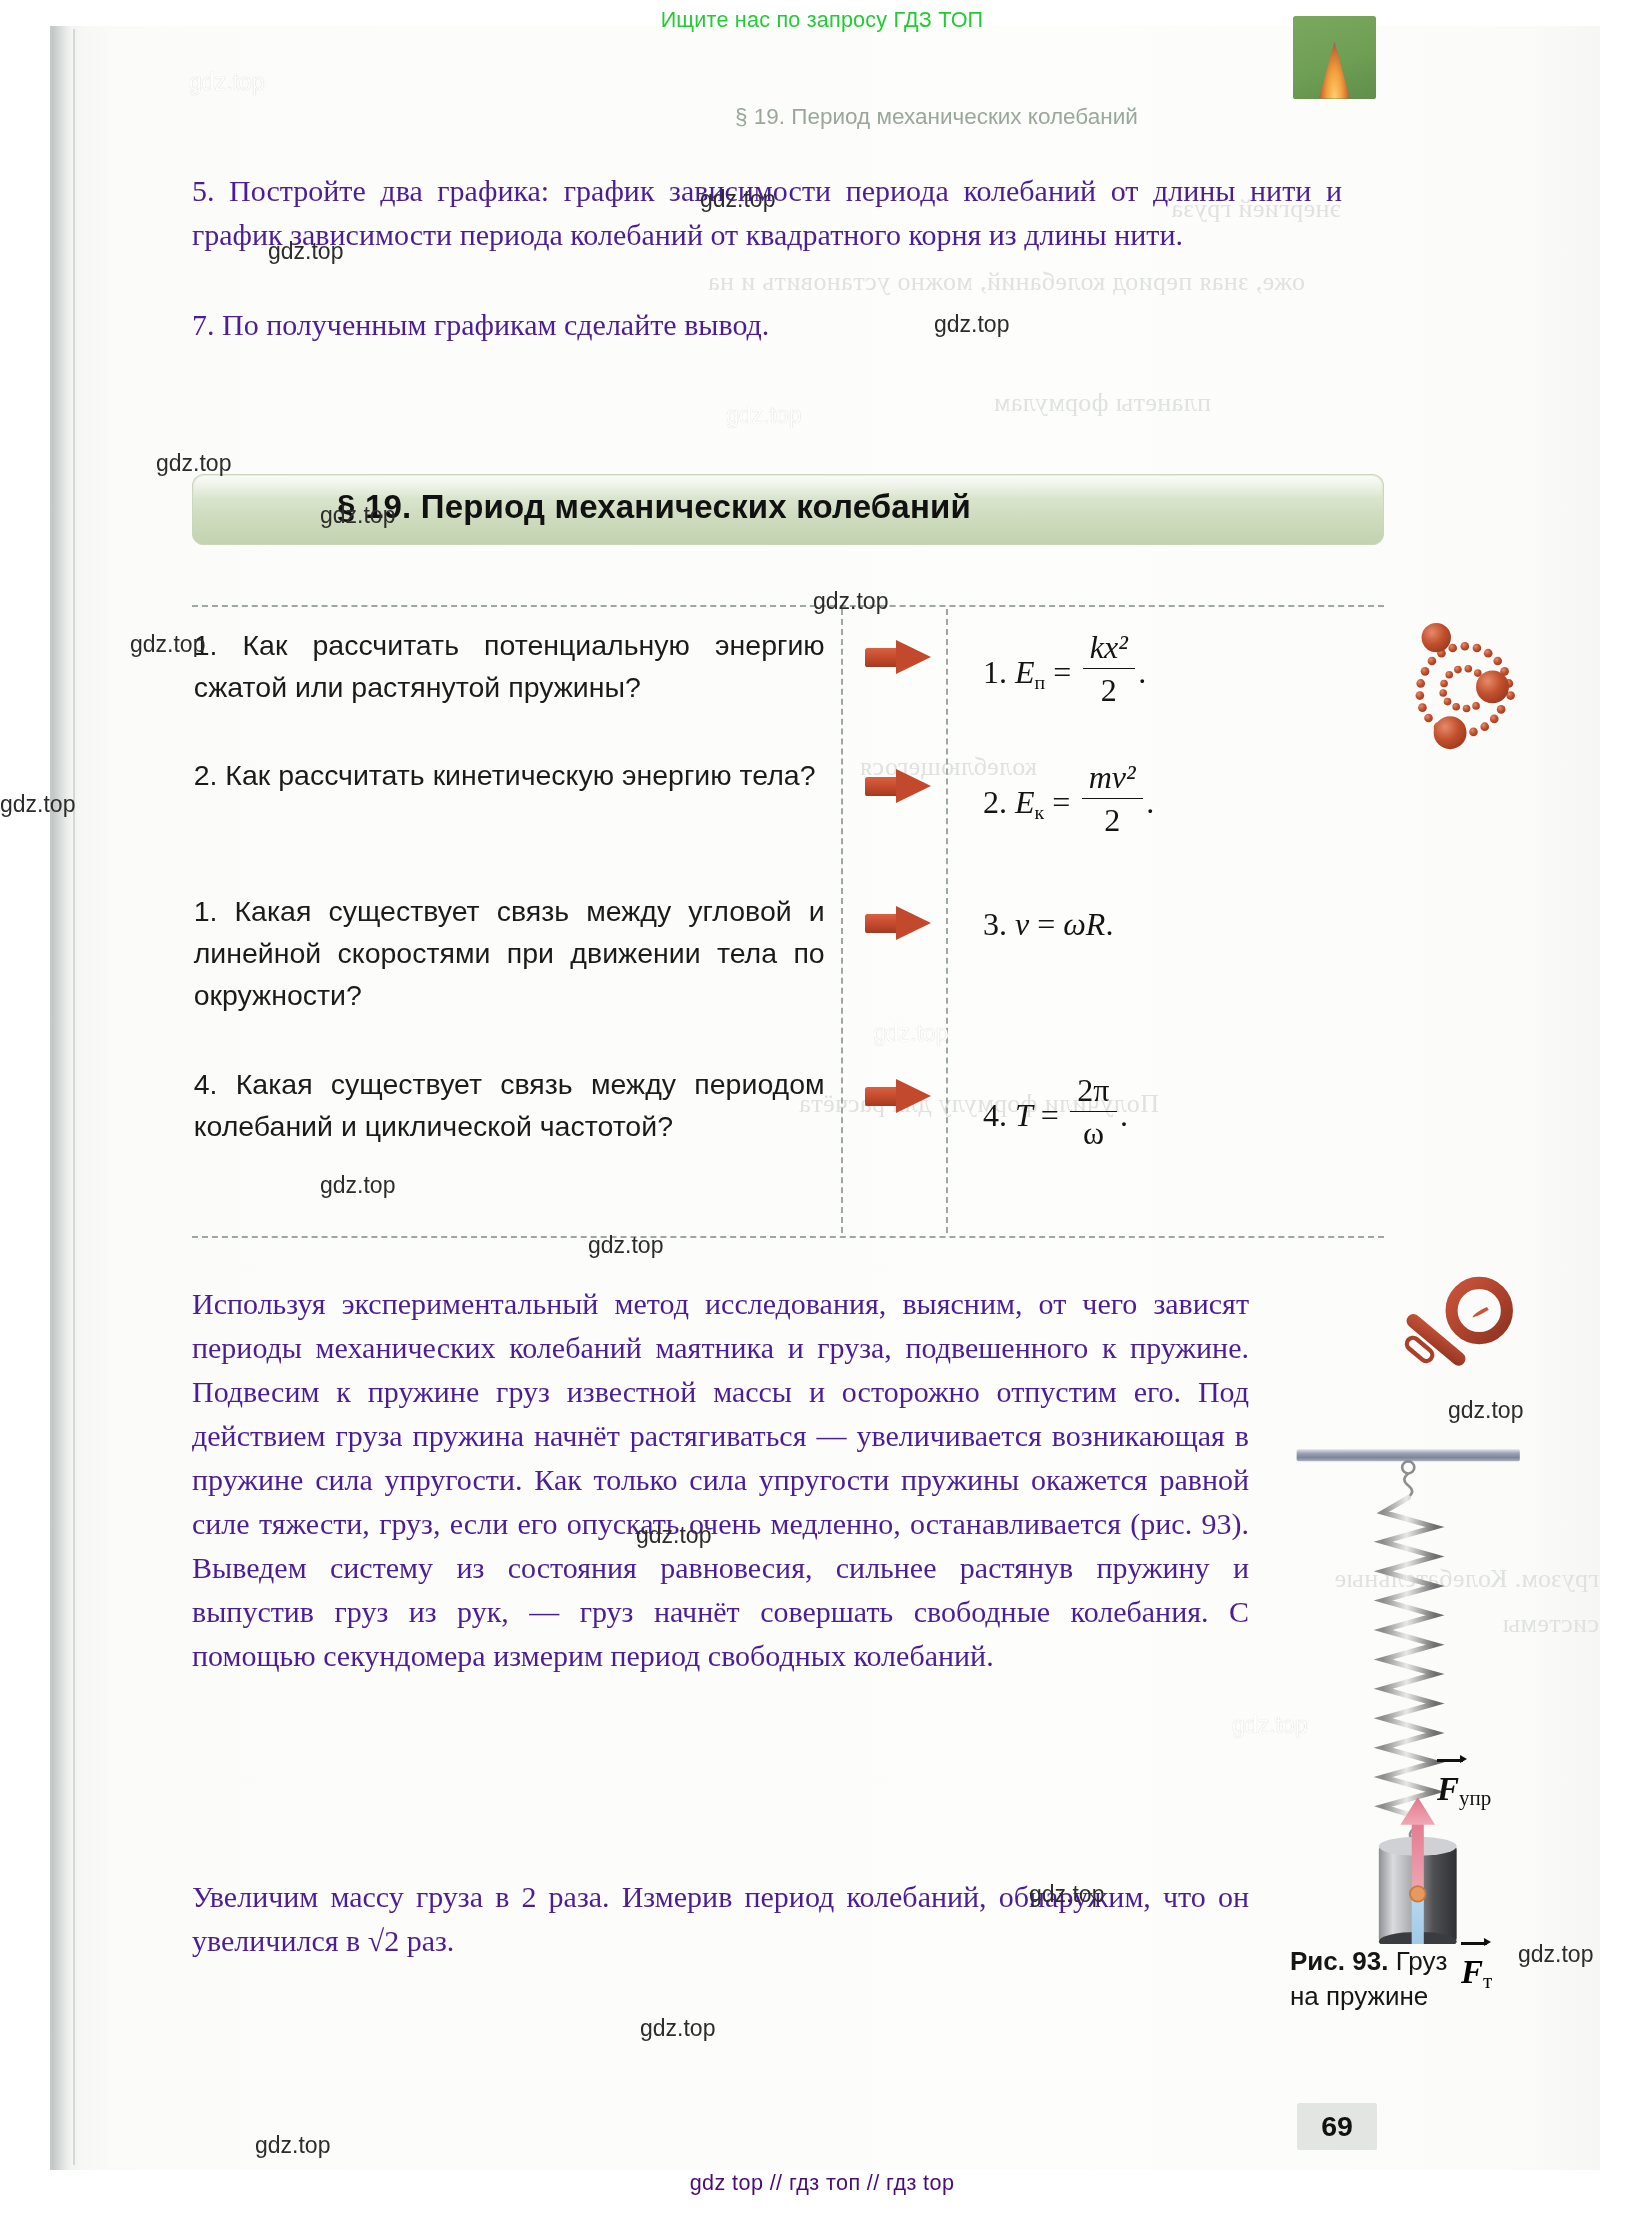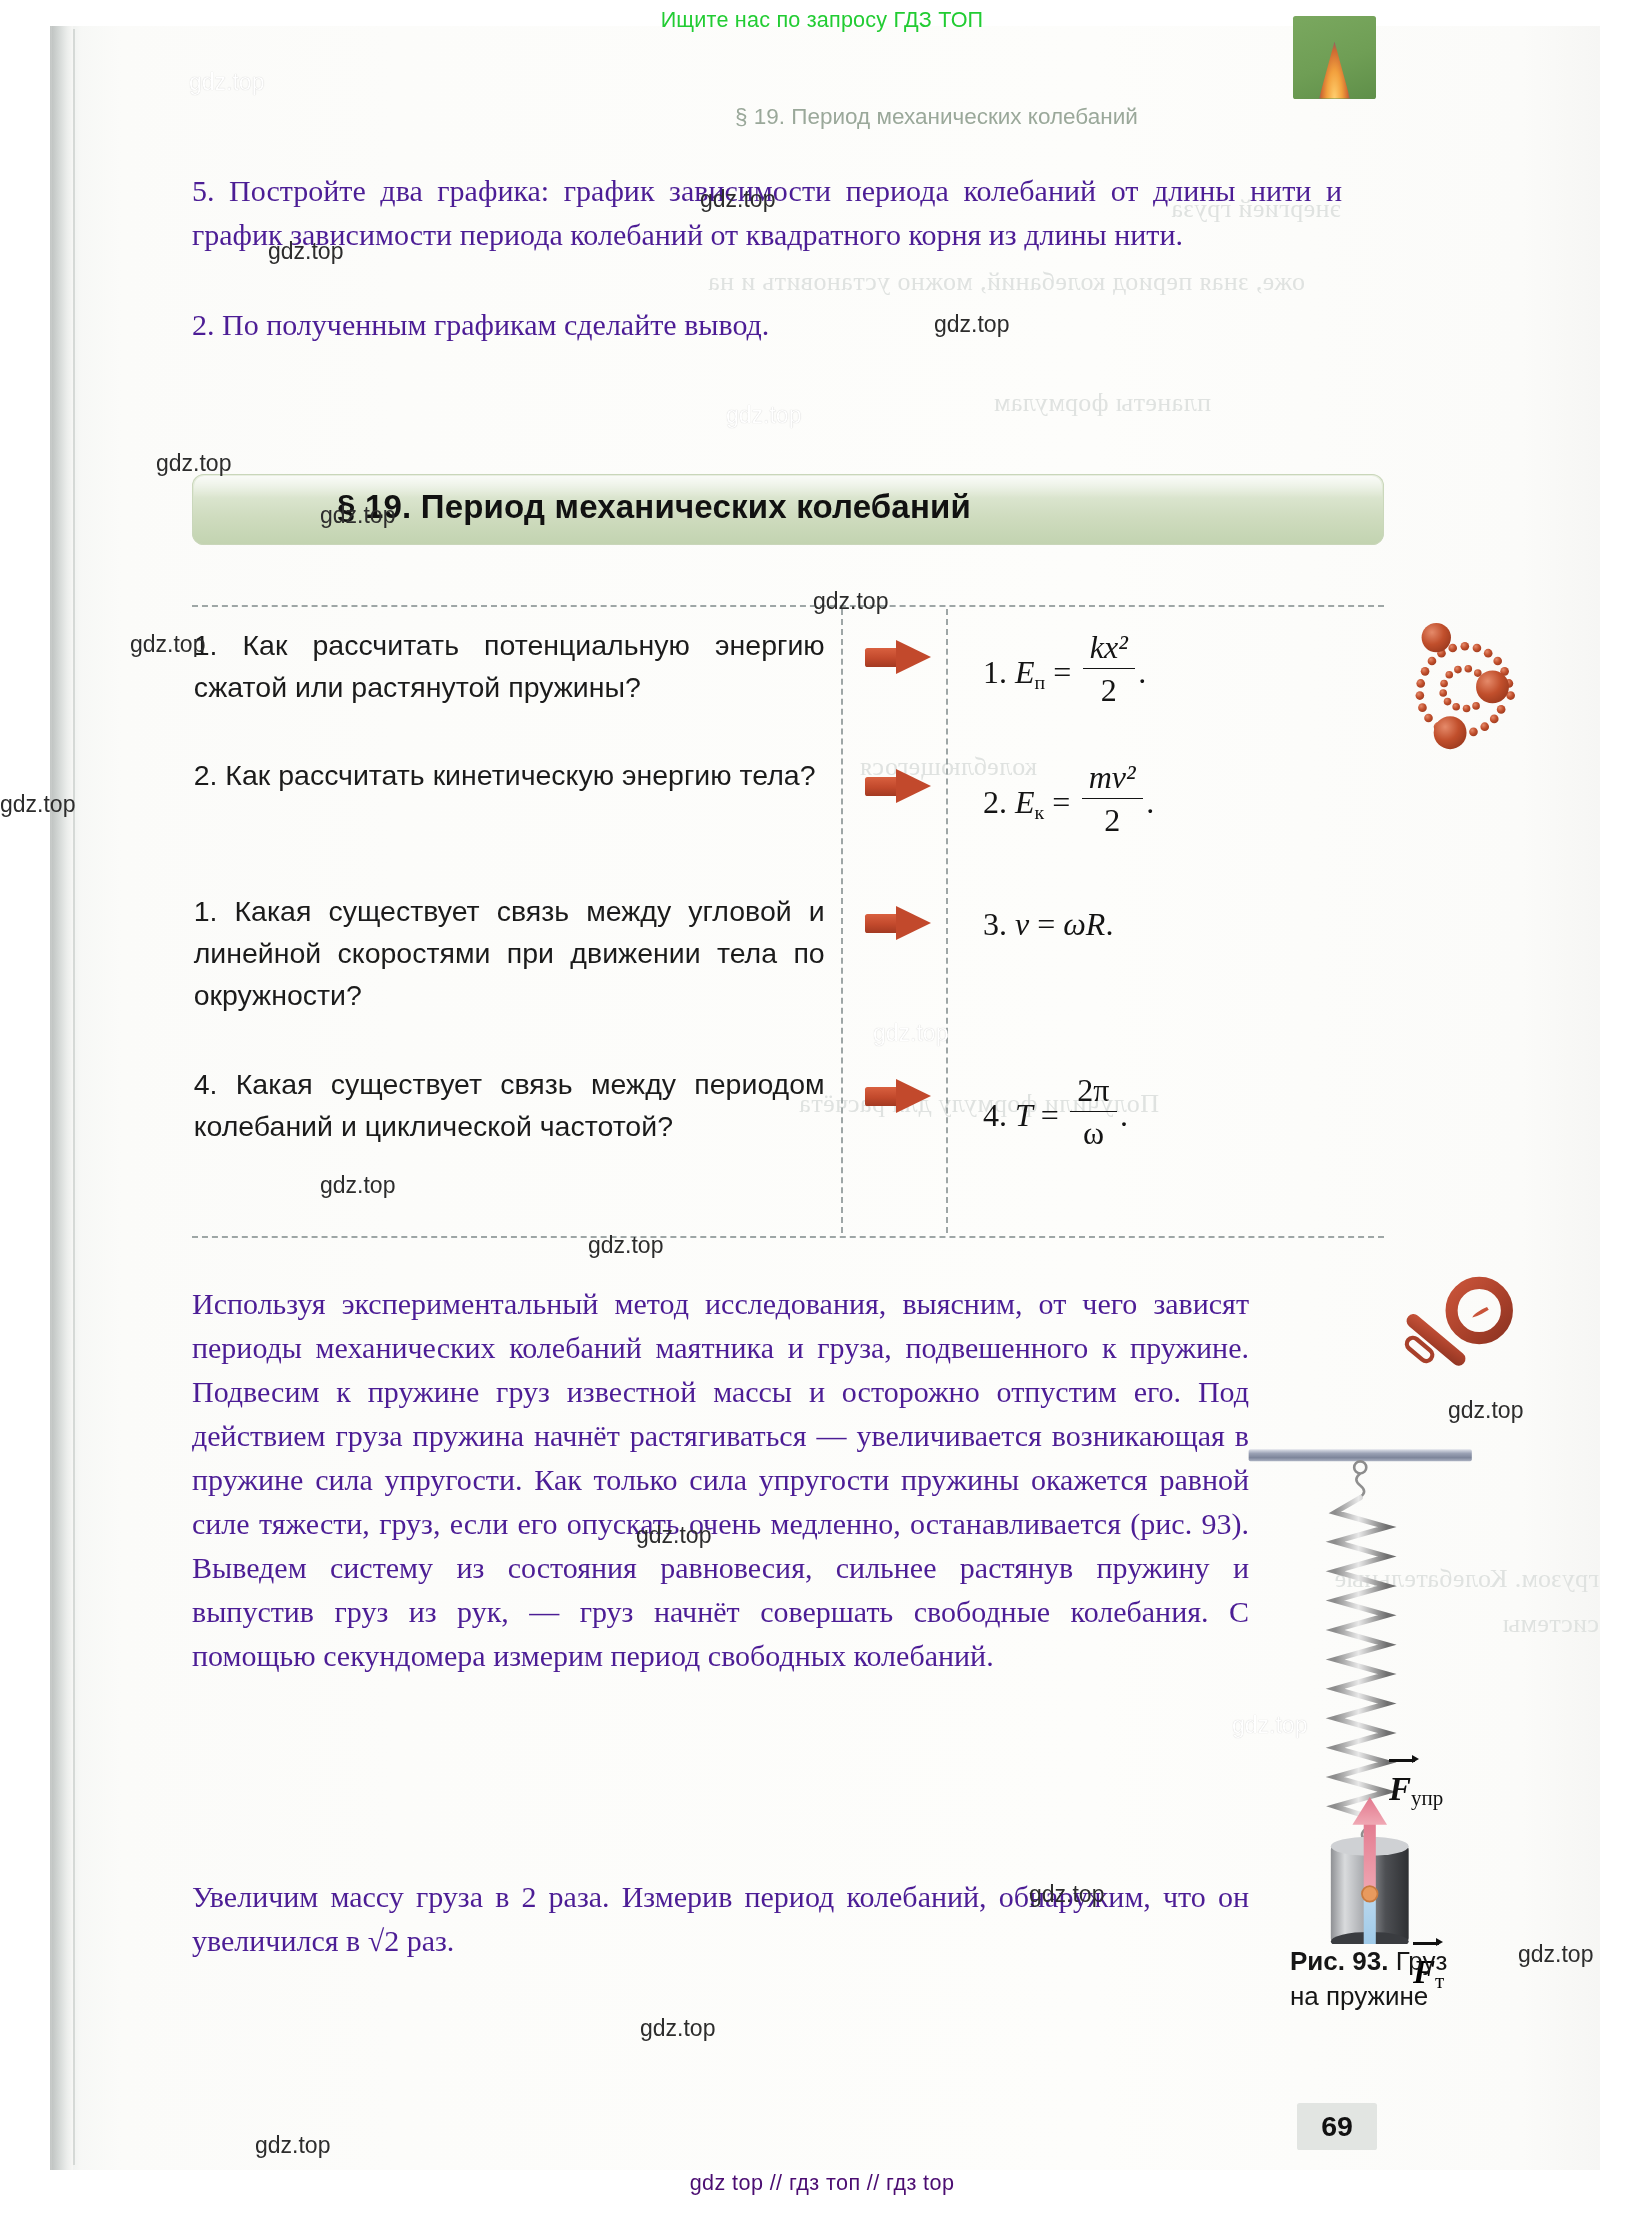--- a/index.html
+++ b/index.html
@@ -244,21 +244,21 @@
     top: 1269px;
     left: 1403px;
     width: 130px;
     height: 147px;
   }
 
   
   .figure {
     position: absolute;
     top: 1425px;
-    left: 1240px;
+    left: 1288px;
     width: 346px;
     height: 519px;
   }
   .fig-caption {
     position: absolute;
     top: 1944px;
     left: 1290px;
     width: 346px;
     font-family: "Liberation Sans", sans-serif;
     font-size: 26px;
@@ -328,21 +328,21 @@
 
   <div class="top-banner">Ищите нас по запросу ГДЗ ТОП</div>
 
   <div class="corner-logo">
     <div class="flame"></div>
   </div>
 
   <div class="running-head">§ 19. Период механических колебаний</div>
 
   <div class="serif-block" style="top:169px; left:192px; width:1150px;">5. Постройте два графика: график зависимости периода колебаний от длины нити и график зависимости периода колебаний от квадратного корня из длины нити.</div>
-  <div class="serif-block" style="top:303px; left:192px; width:1150px;">2. По полученным графикам сделайте вывод.</div>
+  <div class="serif-block" style="top:303px; left:192px; width:1150px;">7. По полученным графикам сделайте вывод.</div>
 
   <div class="heading-bar">
     <div class="sheen"></div>
     <div class="label">§ 19. Период механических колебаний</div>
   </div>
 
   <div class="qa">
     <div class="qa-dash-top"></div>
     <div class="qa-dash-bottom"></div>
     <div class="qa-vline-1"></div>

